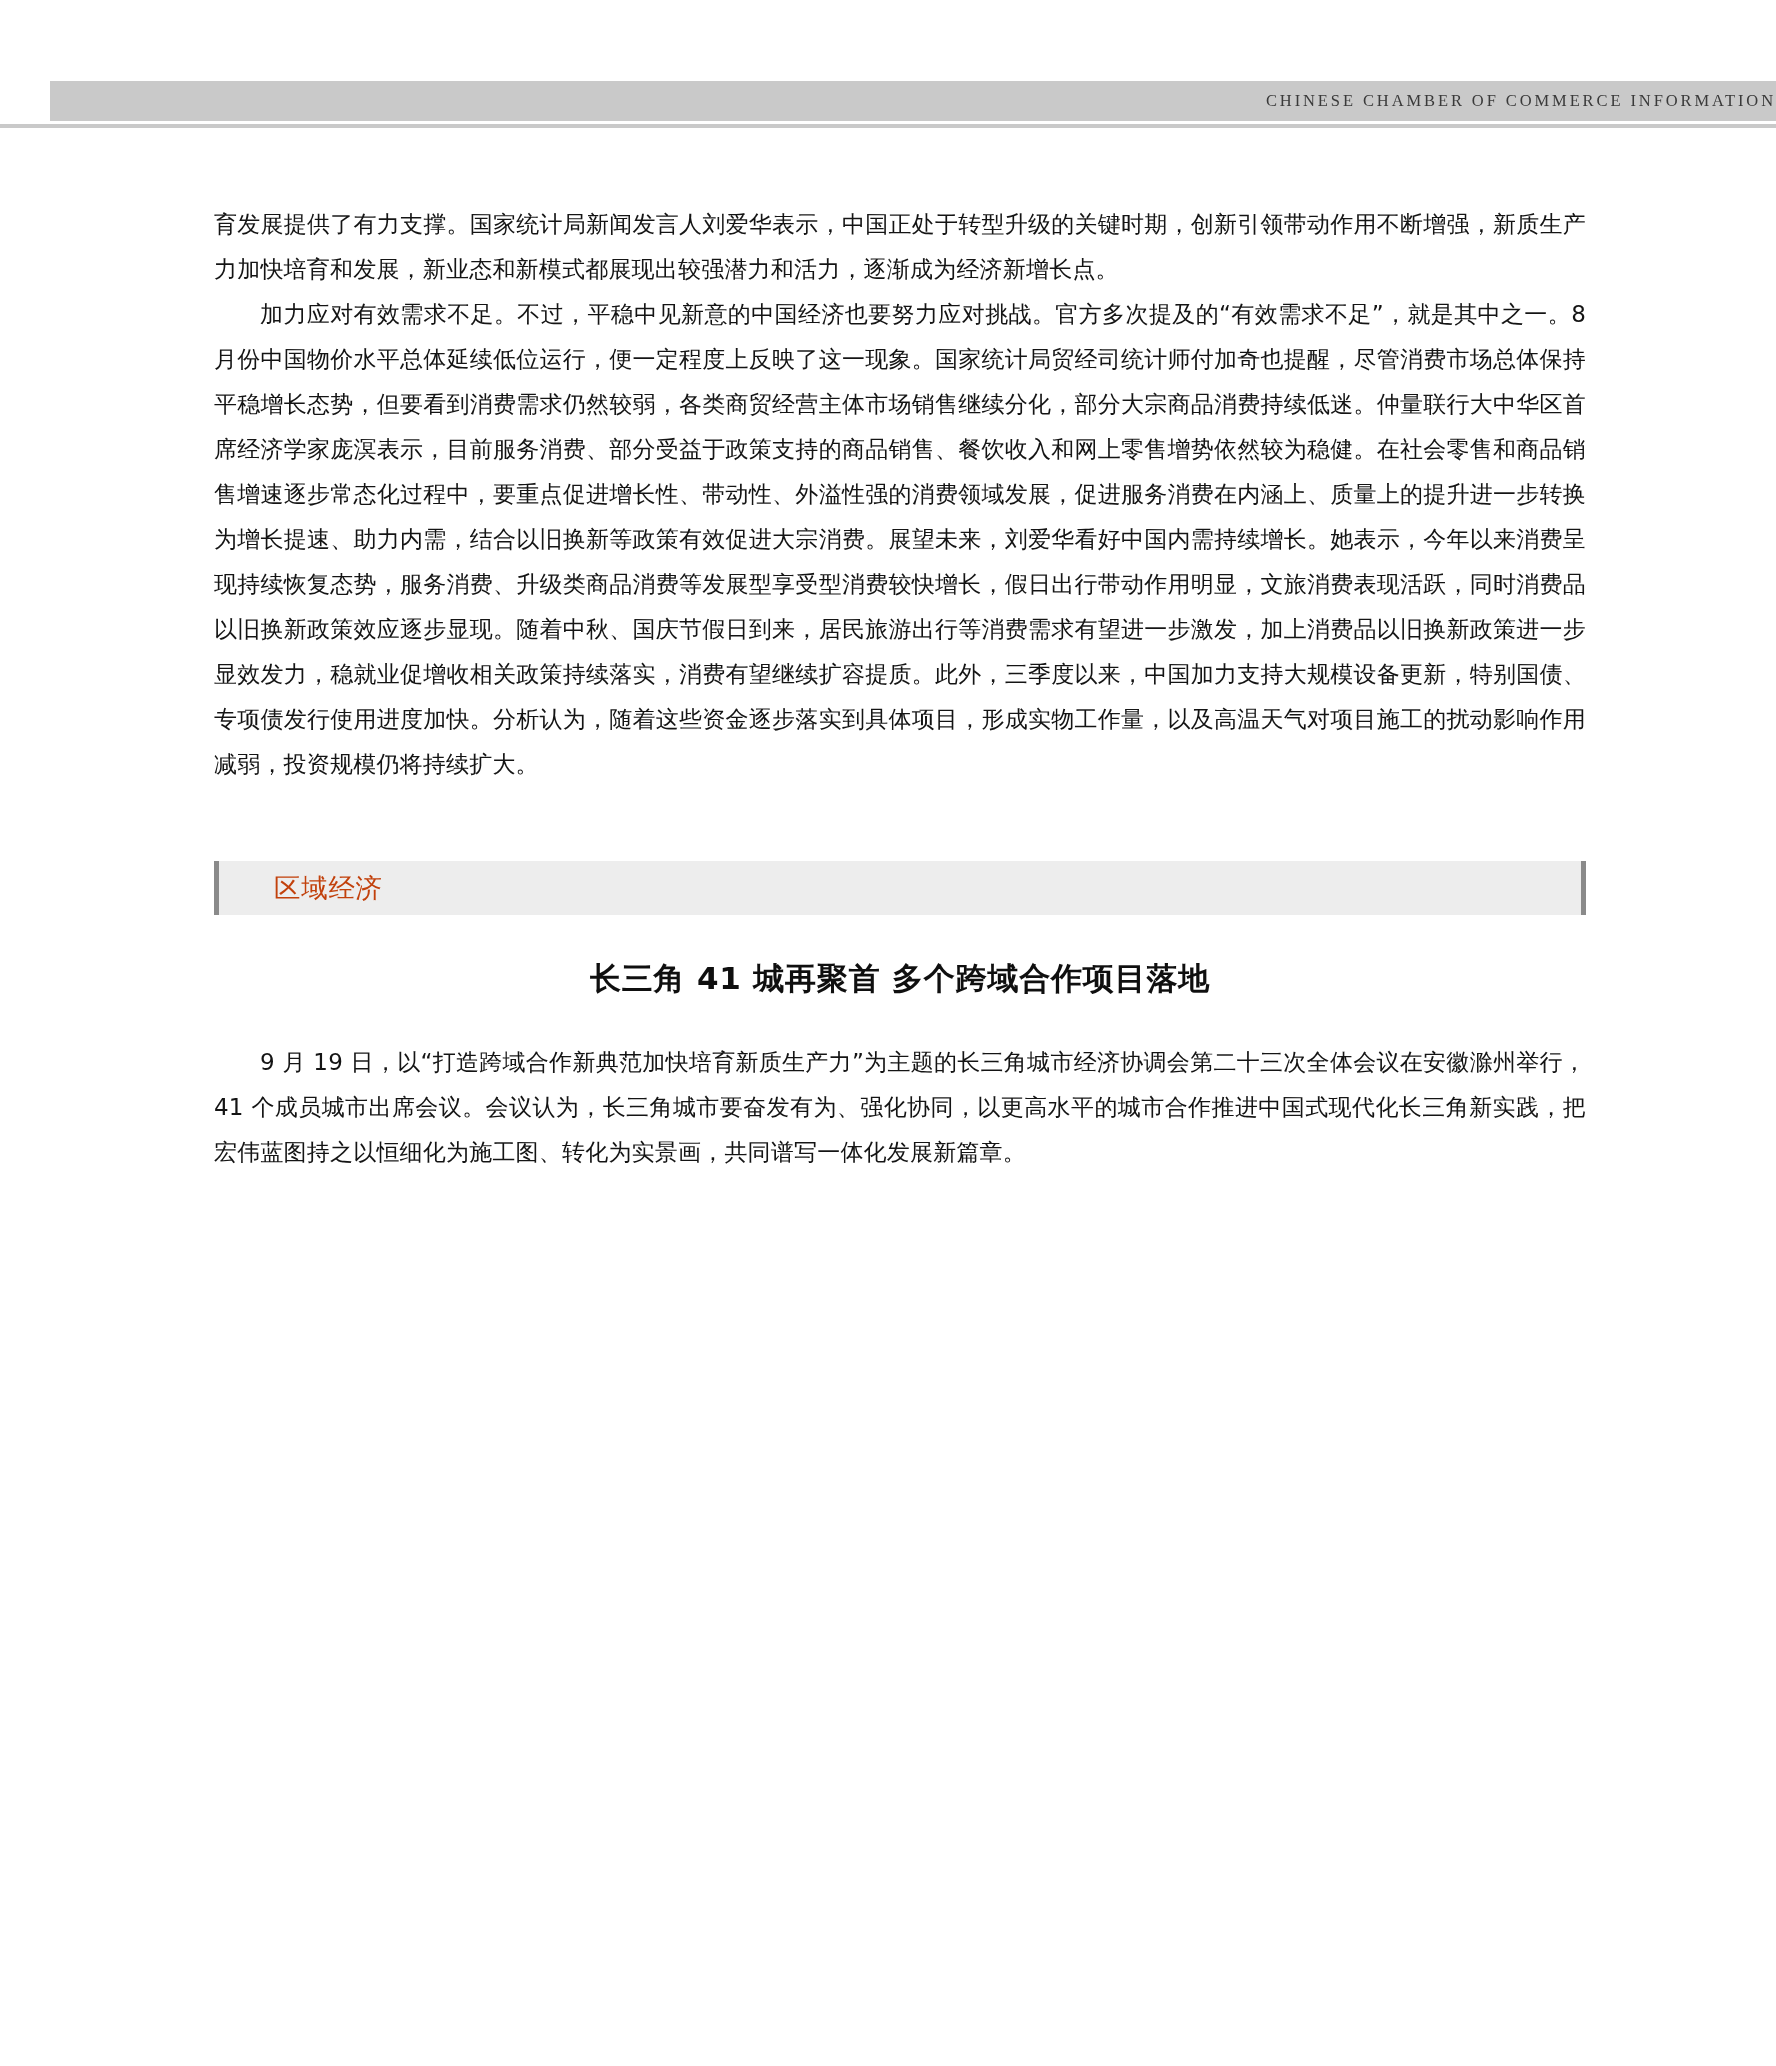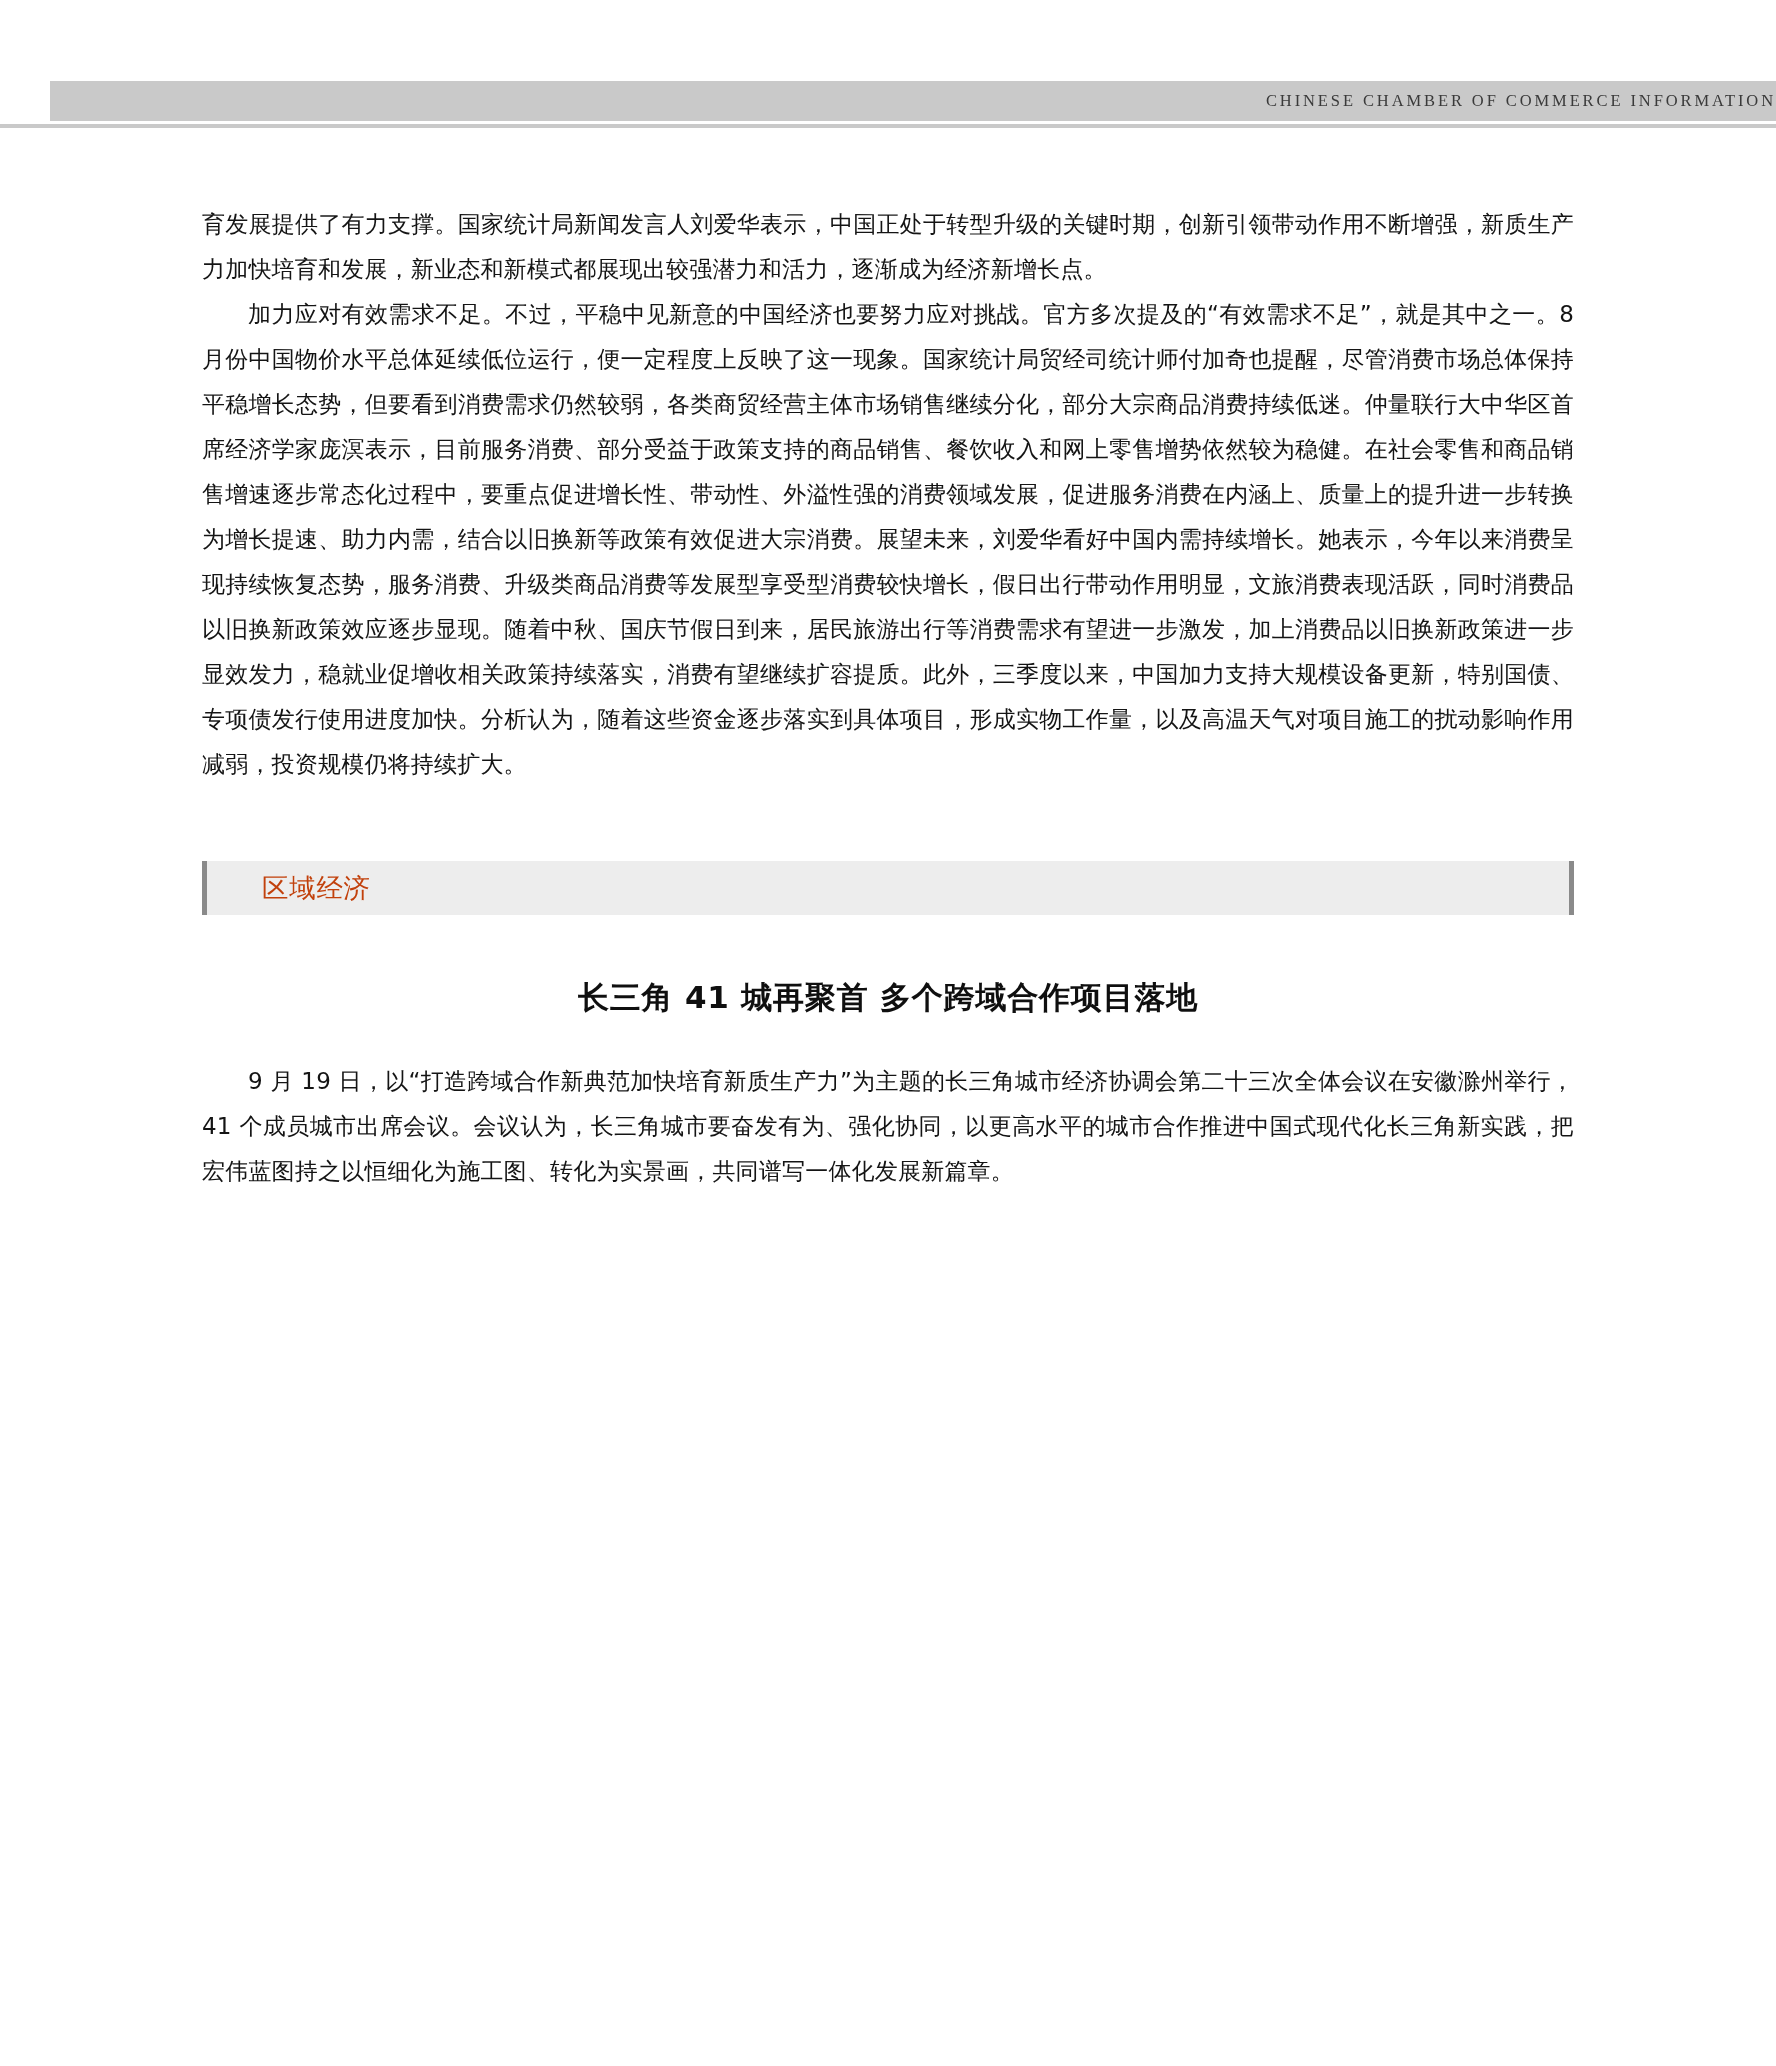--- a/index.html
+++ b/index.html
@@ -63,21 +63,21 @@
     left: 0;
     width: 1776px;
     height: 4.1px;
     background: #c9c9c9;
   }
 
   
   .content {
     position: absolute;
     top: 202px;
-    left: 202px;
+    left: 214px;
     width: 1372px;
   }
   p.body-par {
     margin: 0 0 0 0;
     font-family: "DejaVu Sans", sans-serif;
     font-size: 23px;
     line-height: 45px;
     color: #141414;
     text-align: justify;
     text-justify: inter-ideograph;
@@ -124,21 +124,21 @@
     font-family: "DejaVu Serif", serif;
     font-size: 26.4px;
     color: #c2410c;
     padding-left: 20px;
     letter-spacing: 0.8px;
     margin-left: 40px;
   }
 
   
   .article-title {
-    margin-top: 61px;
+    margin-top: 42px;
     text-align: center;
     font-family: "DejaVu Sans", sans-serif;
     font-weight: bold;
     font-size: 31px;
     color: #0f0f0f;
     letter-spacing: 0.8px;
     line-height: 43px;
   }
   .article-body {
     margin-top: 40px;

